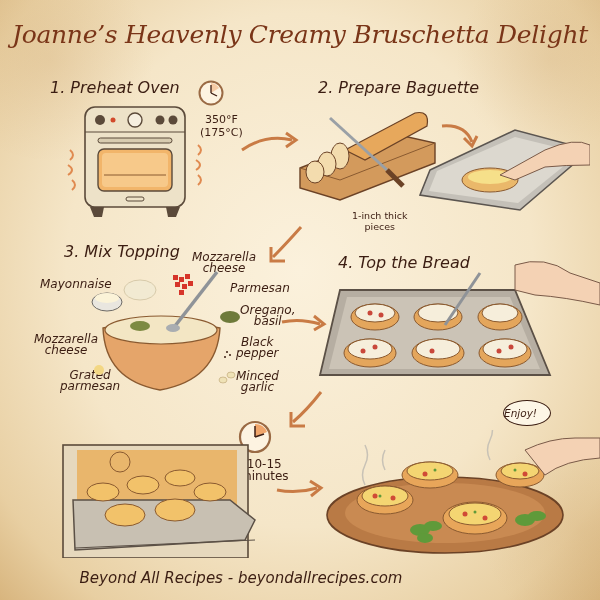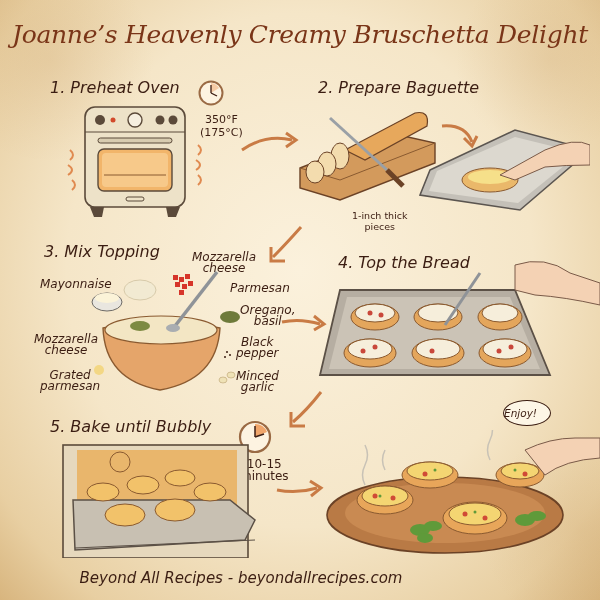--- a/index.html
+++ b/index.html
@@ -115,40 +115,40 @@
     <path d="M22 46 L100 12 L165 28 L103 78 L14 66 Z" fill="#dcd8cf"></path>
     <ellipse cx="75" cy="55" rx="28" ry="12" fill="#eab86a" stroke="#8a5a30" stroke-width="1"></ellipse>
     <ellipse cx="75" cy="52" rx="22" ry="7" fill="#f6e08a"></ellipse>
     <path d="M85 50 L130 25 Q160 12 175 20 L175 40 Q150 40 130 42 L100 55 Z" fill="#f4d2b4" stroke="#7a5a48" stroke-width="1"></path>
   </svg>
   <svg class="arrow" style="left:265px;top:225px" width="40" height="40">
     <path d="M36 2 Q20 20 8 32" stroke="#c97b45" stroke-width="3" fill="none"></path>
     <path d="M6 22 L6 36 L20 36" stroke="#c97b45" stroke-width="3" fill="none"></path>
   </svg>
 
-  <div class="step-title" style="left:44px;top:242px">3. Mix Topping</div>
+  <div class="step-title" style="left:64px;top:242px">3. Mix Topping</div>
   <div class="label" style="left:40px;top:279px">Mayonnaise</div>
   <div class="label" style="left:192px;top:252px">
     <div>Mozzarella</div>
     <div>cheese</div>
   </div>
   <div class="label" style="left:230px;top:283px">Parmesan</div>
   <div class="label" style="left:240px;top:305px">
     <div>Oregano,</div>
     <div>basil</div>
   </div>
   <div class="label" style="left:34px;top:334px">
     <div>Mozzarella</div>
     <div>cheese</div>
   </div>
   <div class="label" style="left:236px;top:337px">
     <div>Black</div>
     <div>pepper</div>
   </div>
-  <div class="label" style="left:40px;top:370px">
+  <div class="label" style="left:60px;top:370px">
     <div>Grated</div>
     <div>parmesan</div>
   </div>
   <div class="label" style="left:236px;top:371px">
     <div>Minced</div>
     <div>garlic</div>
   </div>
   <svg class="illus" style="left:75px;top:270px" width="170" height="130">
     <ellipse cx="32" cy="32" rx="15" ry="9" fill="#e9e6df" stroke="#6d6a66" stroke-width="1"></ellipse>
     <ellipse cx="32" cy="28" rx="12" ry="5" fill="#fbf3d8"></ellipse>
@@ -208,21 +208,20 @@
         <circle cx="196" cy="92" r="2.5"></circle>
     </g>
     <line x1="165" y1="18" x2="130" y2="70" stroke="#8f9398" stroke-width="3"></line>
     <path d="M200 10 Q230 0 255 18 L285 28 L285 50 Q250 42 220 40 L200 35 Z" fill="#f4d2b4" stroke="#7a5a48" stroke-width="1"></path>
   </svg>
   <svg class="arrow" style="left:285px;top:390px" width="40" height="40">
     <path d="M36 2 Q22 20 8 32" stroke="#c97b45" stroke-width="3" fill="none"></path>
     <path d="M6 22 L6 36 L20 36" stroke="#c97b45" stroke-width="3" fill="none"></path>
   </svg>
 
-  <div class="step-title" style="left:50px;top:417px">5. Bake until Bubbly</div>
   <svg class="illus" style="left:238px;top:420px" width="34" height="34">
     <circle cx="17" cy="17" r="15" fill="#fdf3e1" stroke="#9a6a44" stroke-width="2.2"></circle>
     <path d="M17 17 L17 4 A13 13 0 0 1 29 12 Z" fill="#f0a56a"></path>
     <line x1="17" y1="17" x2="17" y2="6" stroke="#3b1d12" stroke-width="1.5"></line>
     <line x1="17" y1="17" x2="26" y2="14" stroke="#3b1d12" stroke-width="1.5"></line>
   </svg>
   <div class="note" style="left:240px;top:458px;font-size:12px;line-height:12px">
     <div>10-15</div>
     <div>minutes</div>
   </div>

